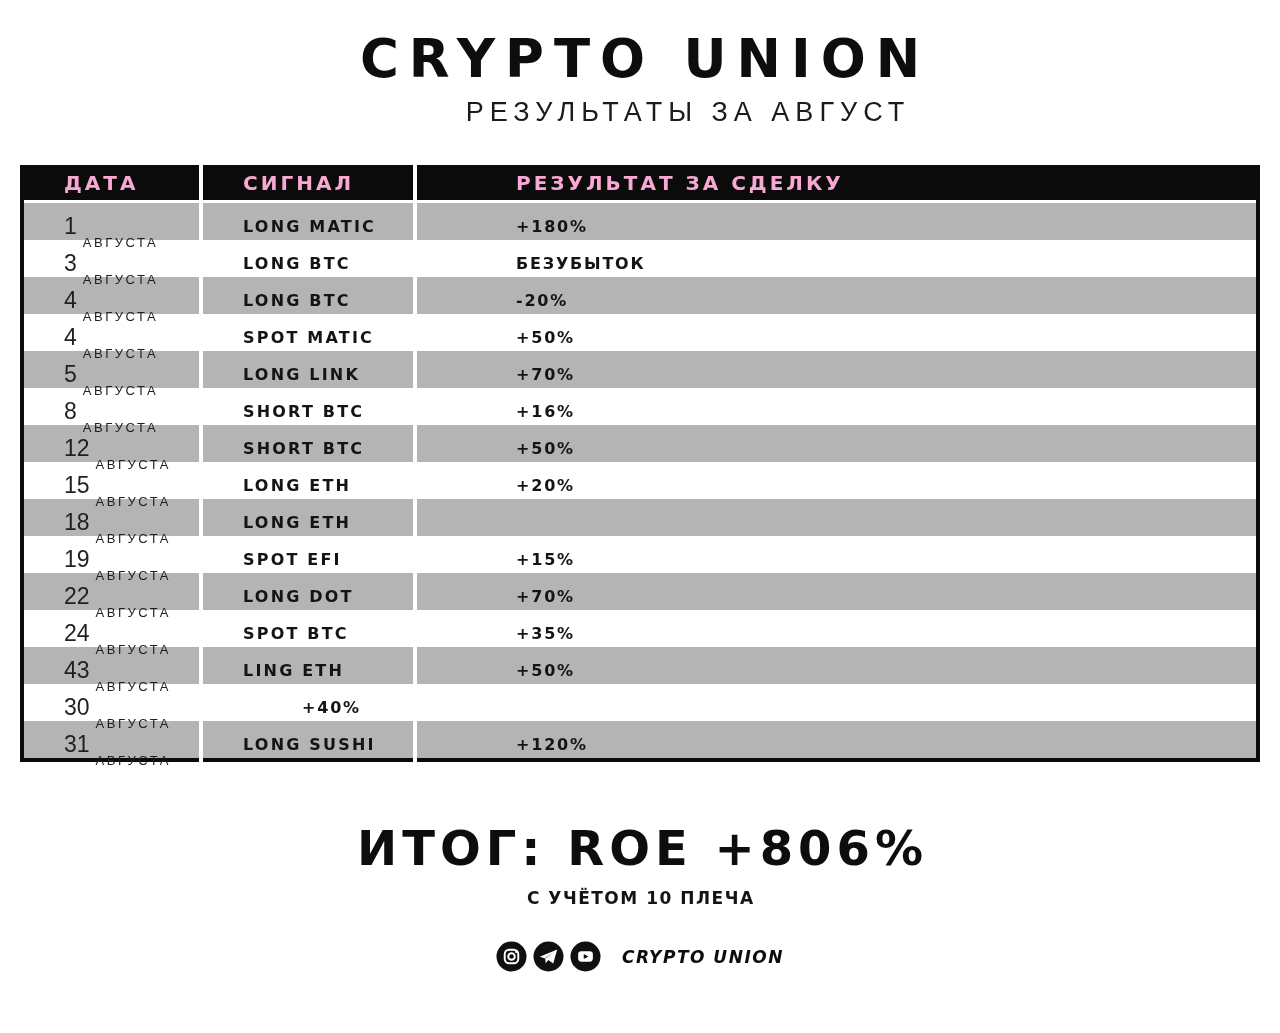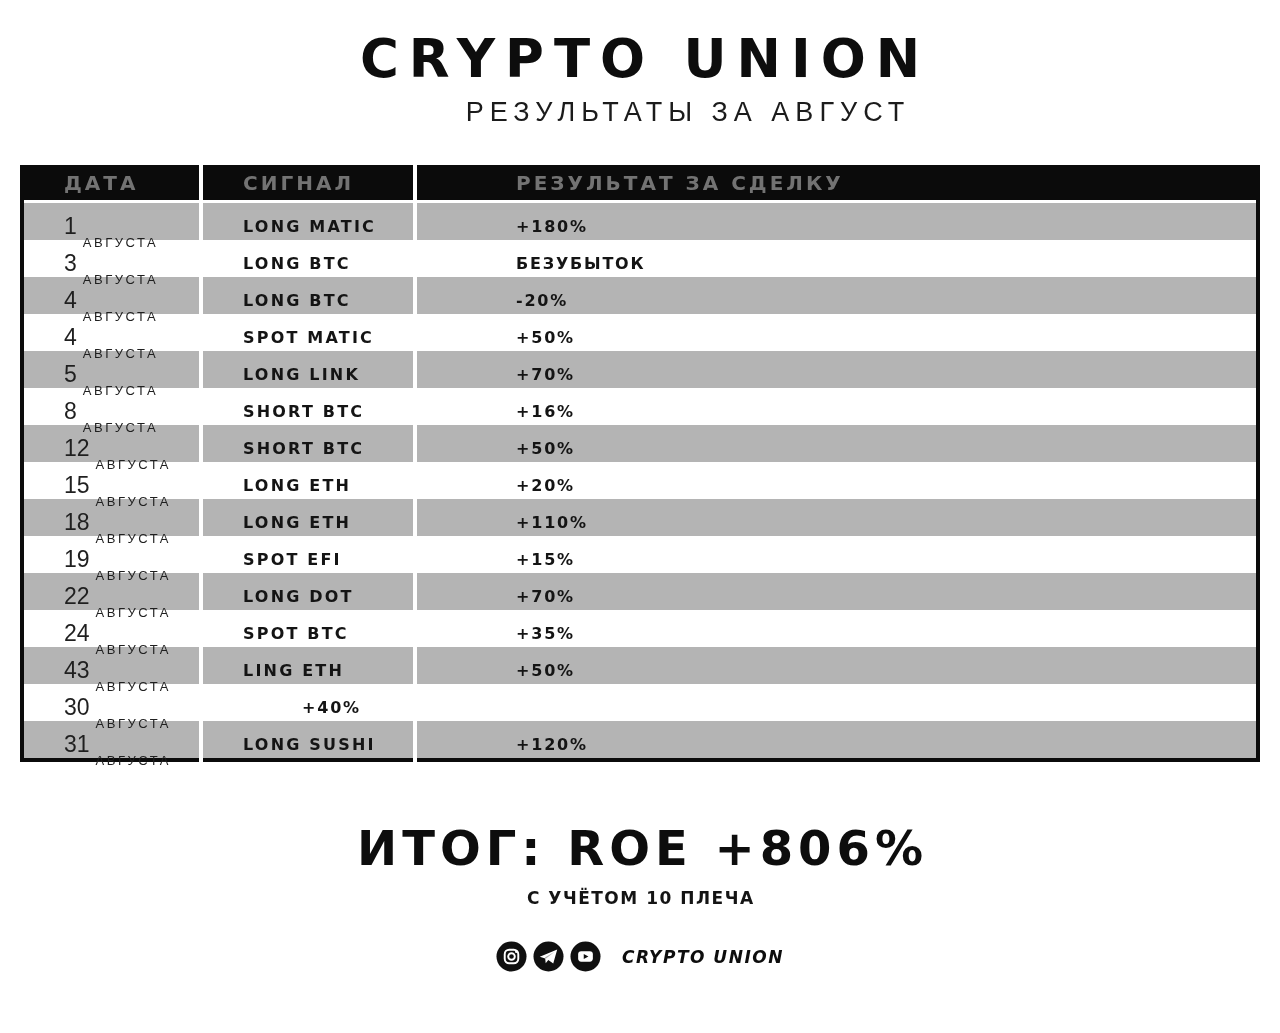--- a/index.html
+++ b/index.html
@@ -29,21 +29,21 @@
     position:absolute; left:20px; top:165px; width:1240px;
     border:4px solid #0b0b0b; border-top:none;
     box-sizing:border-box; background:#fff;
   }
   .thead {
     display:grid; grid-template-columns:179px 214px 1fr;
     background:var(--header-bg,#0b0b0b);
     height:35px; border-bottom:3px solid #fff;
   }
   .thead .cell {
-    color:#737373; font-weight:bold; font-size:20px; letter-spacing:3px;
+    color:#f9a8d4; font-weight:bold; font-size:20px; letter-spacing:3px;
     display:flex; align-items:center; box-sizing:border-box; white-space:nowrap;
   }
   .tbody .row {
     display:grid; grid-template-columns:179px 214px 1fr;
     height:37px; background:#ffffff;
   }
   .tbody .row.alt { background:var(--row-alt,#b4b4b4); }
   .cell { display:flex; align-items:center; box-sizing:border-box; overflow:visible; }
   .div-r { border-right:4px solid #ffffff; }
 
@@ -171,21 +171,20 @@
     <div class="cell c-signal div-r signal">LONG ETH</div>
     <div class="cell c-result result">+20%</div>
   </div>
 
   <div class="row alt">
     <div class="cell c-date div-r">
       <span class="day">18</span>
       <span class="month">АВГУСТА</span>
     </div>
     <div class="cell c-signal div-r signal">LONG ETH</div>
-    <div class="cell c-result result">+110%</div>
   </div>
 
   <div class="row">
     <div class="cell c-date div-r">
       <span class="day">19</span>
       <span class="month">АВГУСТА</span>
     </div>
     <div class="cell c-signal div-r signal">SPOT EFI</div>
     <div class="cell c-result result">+15%</div>
   </div>

